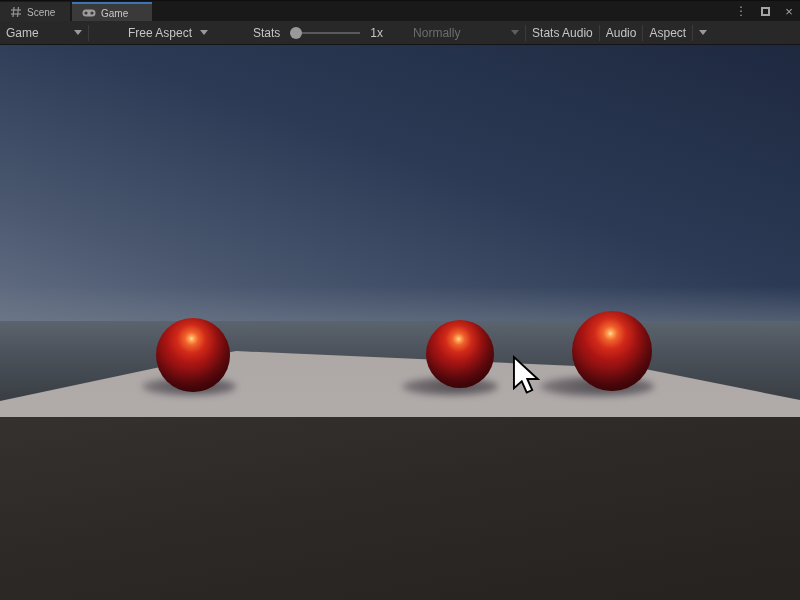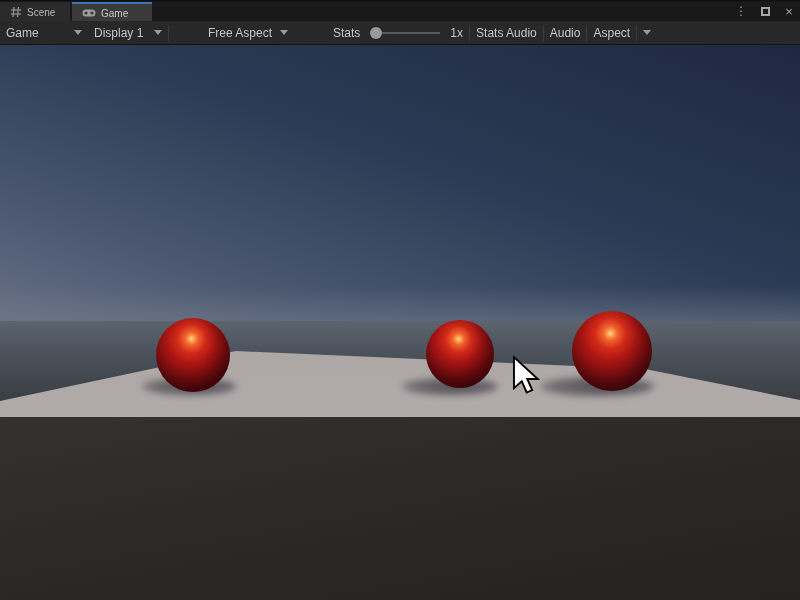--- a/index.html
+++ b/index.html
@@ -112,38 +112,38 @@
         </span>
       <span class="wc">×</span>
     </div>
   </div>
 
   <div class="toolbar">
     <div class="tbitem dd w-game">
       <span>Game</span>
       <span class="arrow"></span>
     </div>
-    <div class="tbitem dd w-display">
-      <span>Display 1</span>
-      <span class="arrow"></span>
-    </div>
     <div class="sep"></div>
     <div class="tbitem dd w-aspect">
       <span>Free Aspect</span>
       <span class="arrow"></span>
     </div>
     <div class="tbitem">
       <span>Stats</span>
     </div>
     <div class="slider">
       <div class="track"></div>
       <div class="knob"></div>
     </div>
     <div class="tbitem">
       <span>1x</span>
+    </div>
+    <div class="tbitem dd w-focus dim">
+      <span>Normally</span>
+      <span class="arrow dim"></span>
     </div>
     <div class="sep"></div>
     <div class="tbitem">
       <span>Stats Audio</span>
     </div>
     <div class="sep"></div>
     <div class="tbitem">
       <span>Audio</span>
     </div>
     <div class="sep"></div>

